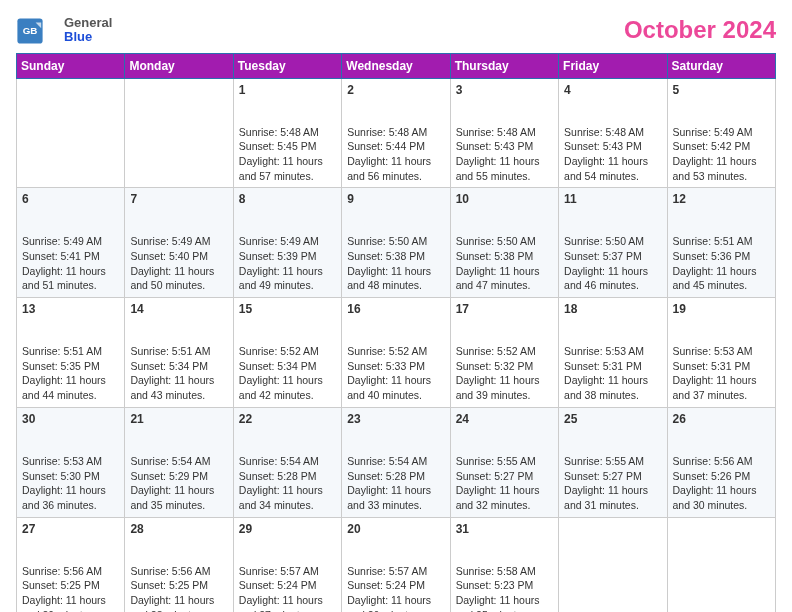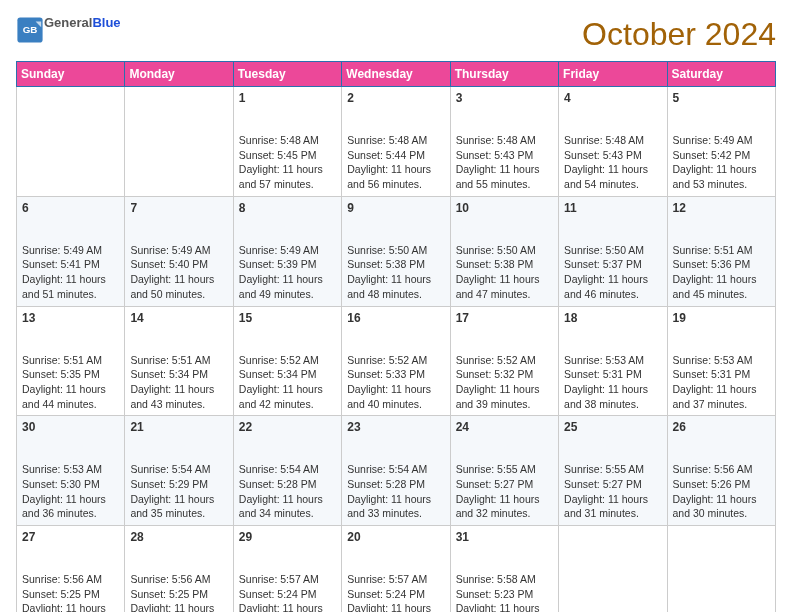--- a/index.html
+++ b/index.html
@@ -11,57 +11,57 @@
       padding: 16px;
     }
     .header {
       display: flex;
       justify-content: space-between;
       align-items: flex-start;
       margin-bottom: 8px;
     }
     .logo {
       display: flex;
-      align-items: flex-start;
-      gap: 0;
+      align-items: flex-end;
+      gap: 20px;
     }
     .logo-text {
       display: flex;
-      flex-direction: row;
+      flex-direction: column;
       font-size: 13px;
       font-weight: bold;
       color: #333;
       line-height: 1.1;
     }
     .logo-text span:first-child { color: #555; }
     .logo-text span:last-child { color: #1d4ed8; }
     .logo-icon {
       width: 28px;
       height: 28px;
     }
     .title-block {
       text-align: right;
     }
     .title-block h1 {
-      font-size: 32px;
-      font-weight: normal;
-      color: #a16207;
+      font-size: 24px;
+      font-weight: bold;
+      color: #ec4899;
     }
     .title-block h2 {
       font-size: 15px;
       font-weight: normal;
       color: #555;
     }
     .calendar {
       width: 100%;
       border-collapse: collapse;
       font-size: 11px;
     }
     .calendar th {
-      background-color: #ec4899;
+      background-color: #a21caf;
       color: #fff;
       padding: 5px 4px;
       text-align: left;
       font-size: 12px;
       border: 1px solid #2a6faf;
     }
     .calendar td {
       border: 1px solid #ccc;
       vertical-align: top;
       padding: 4px 5px;

